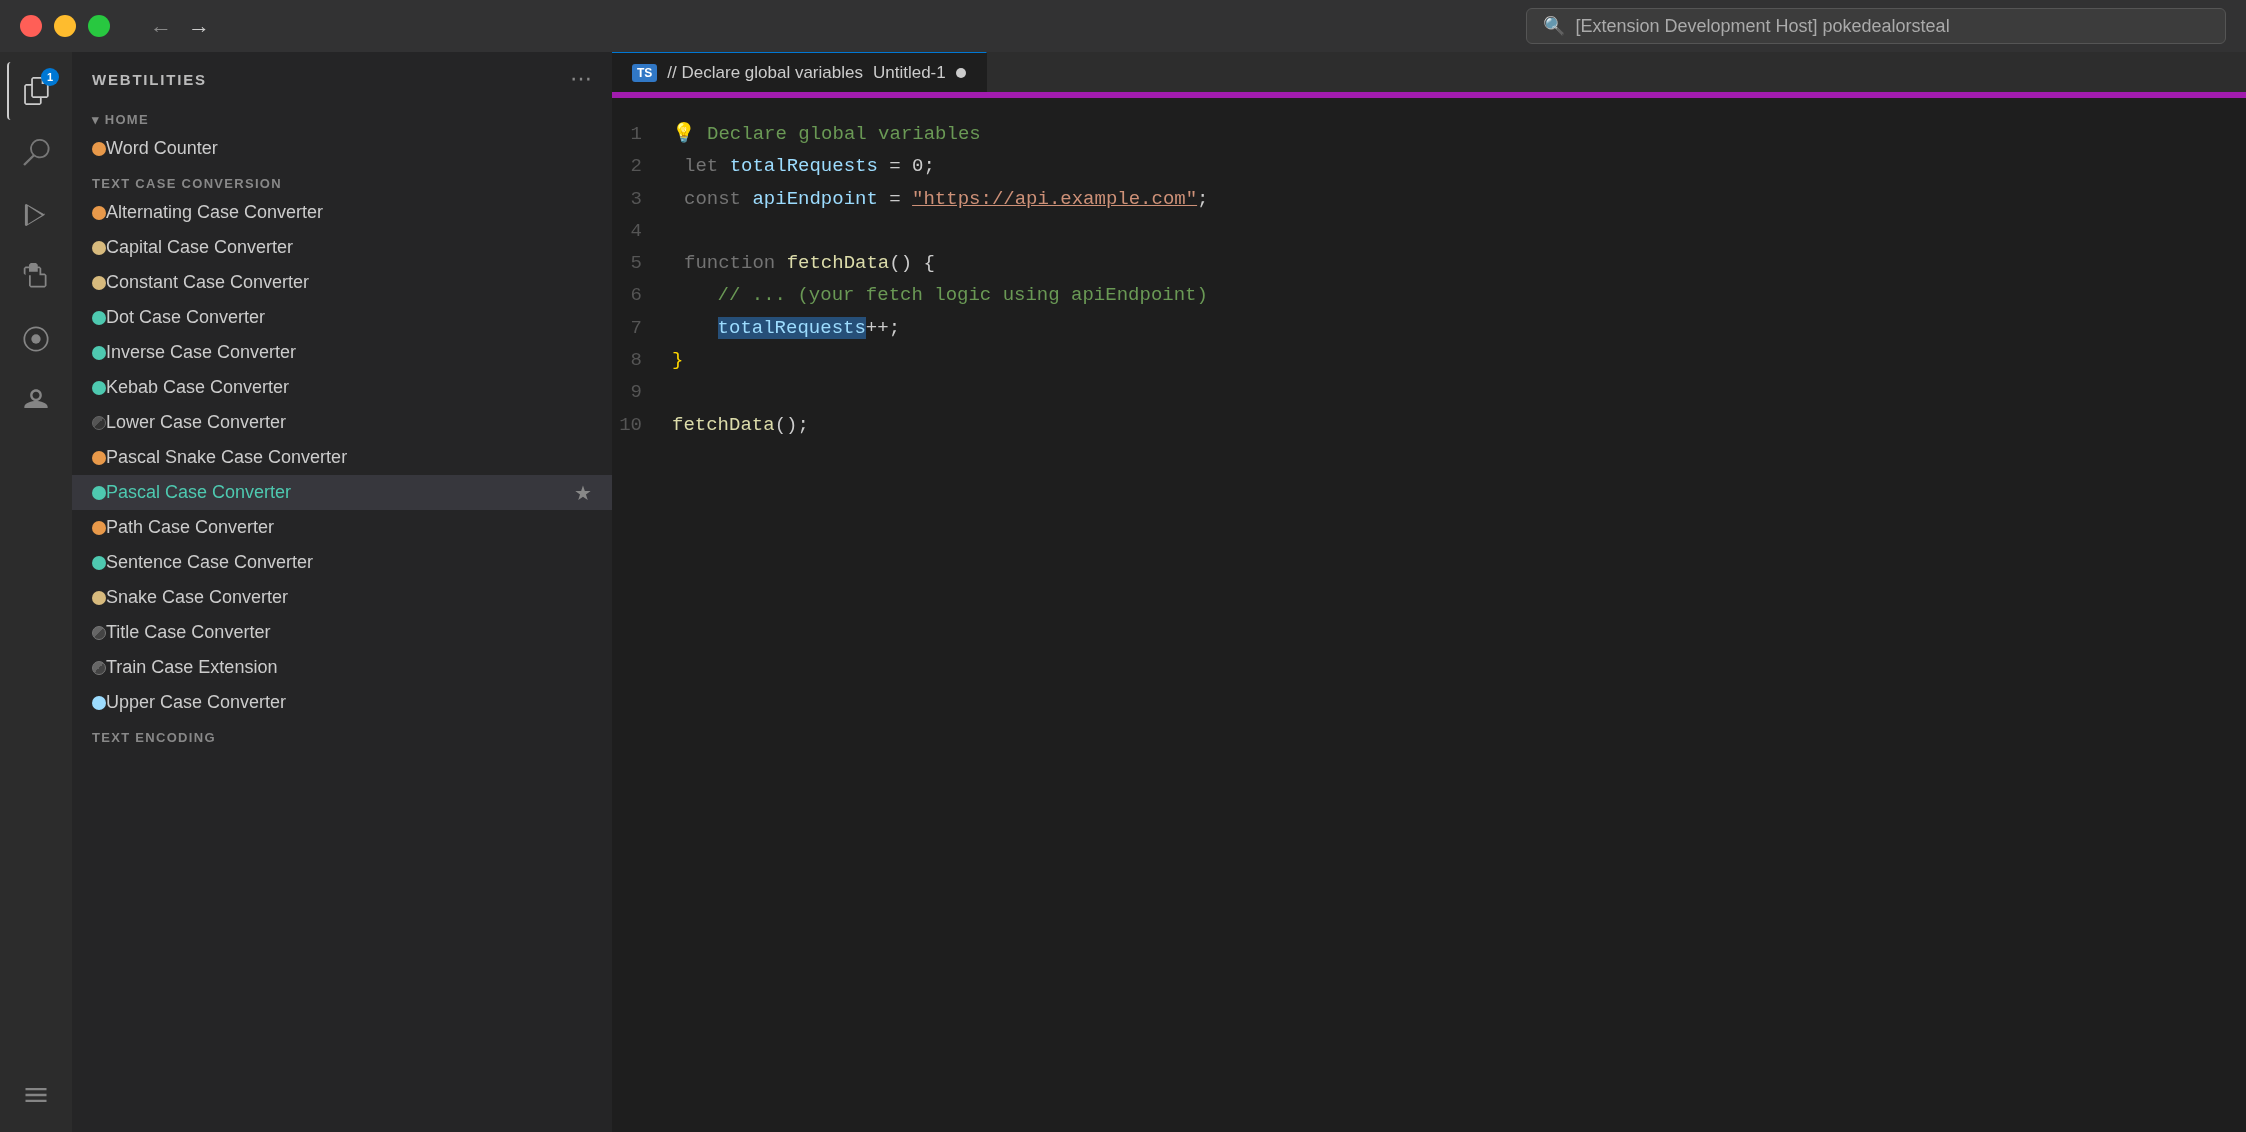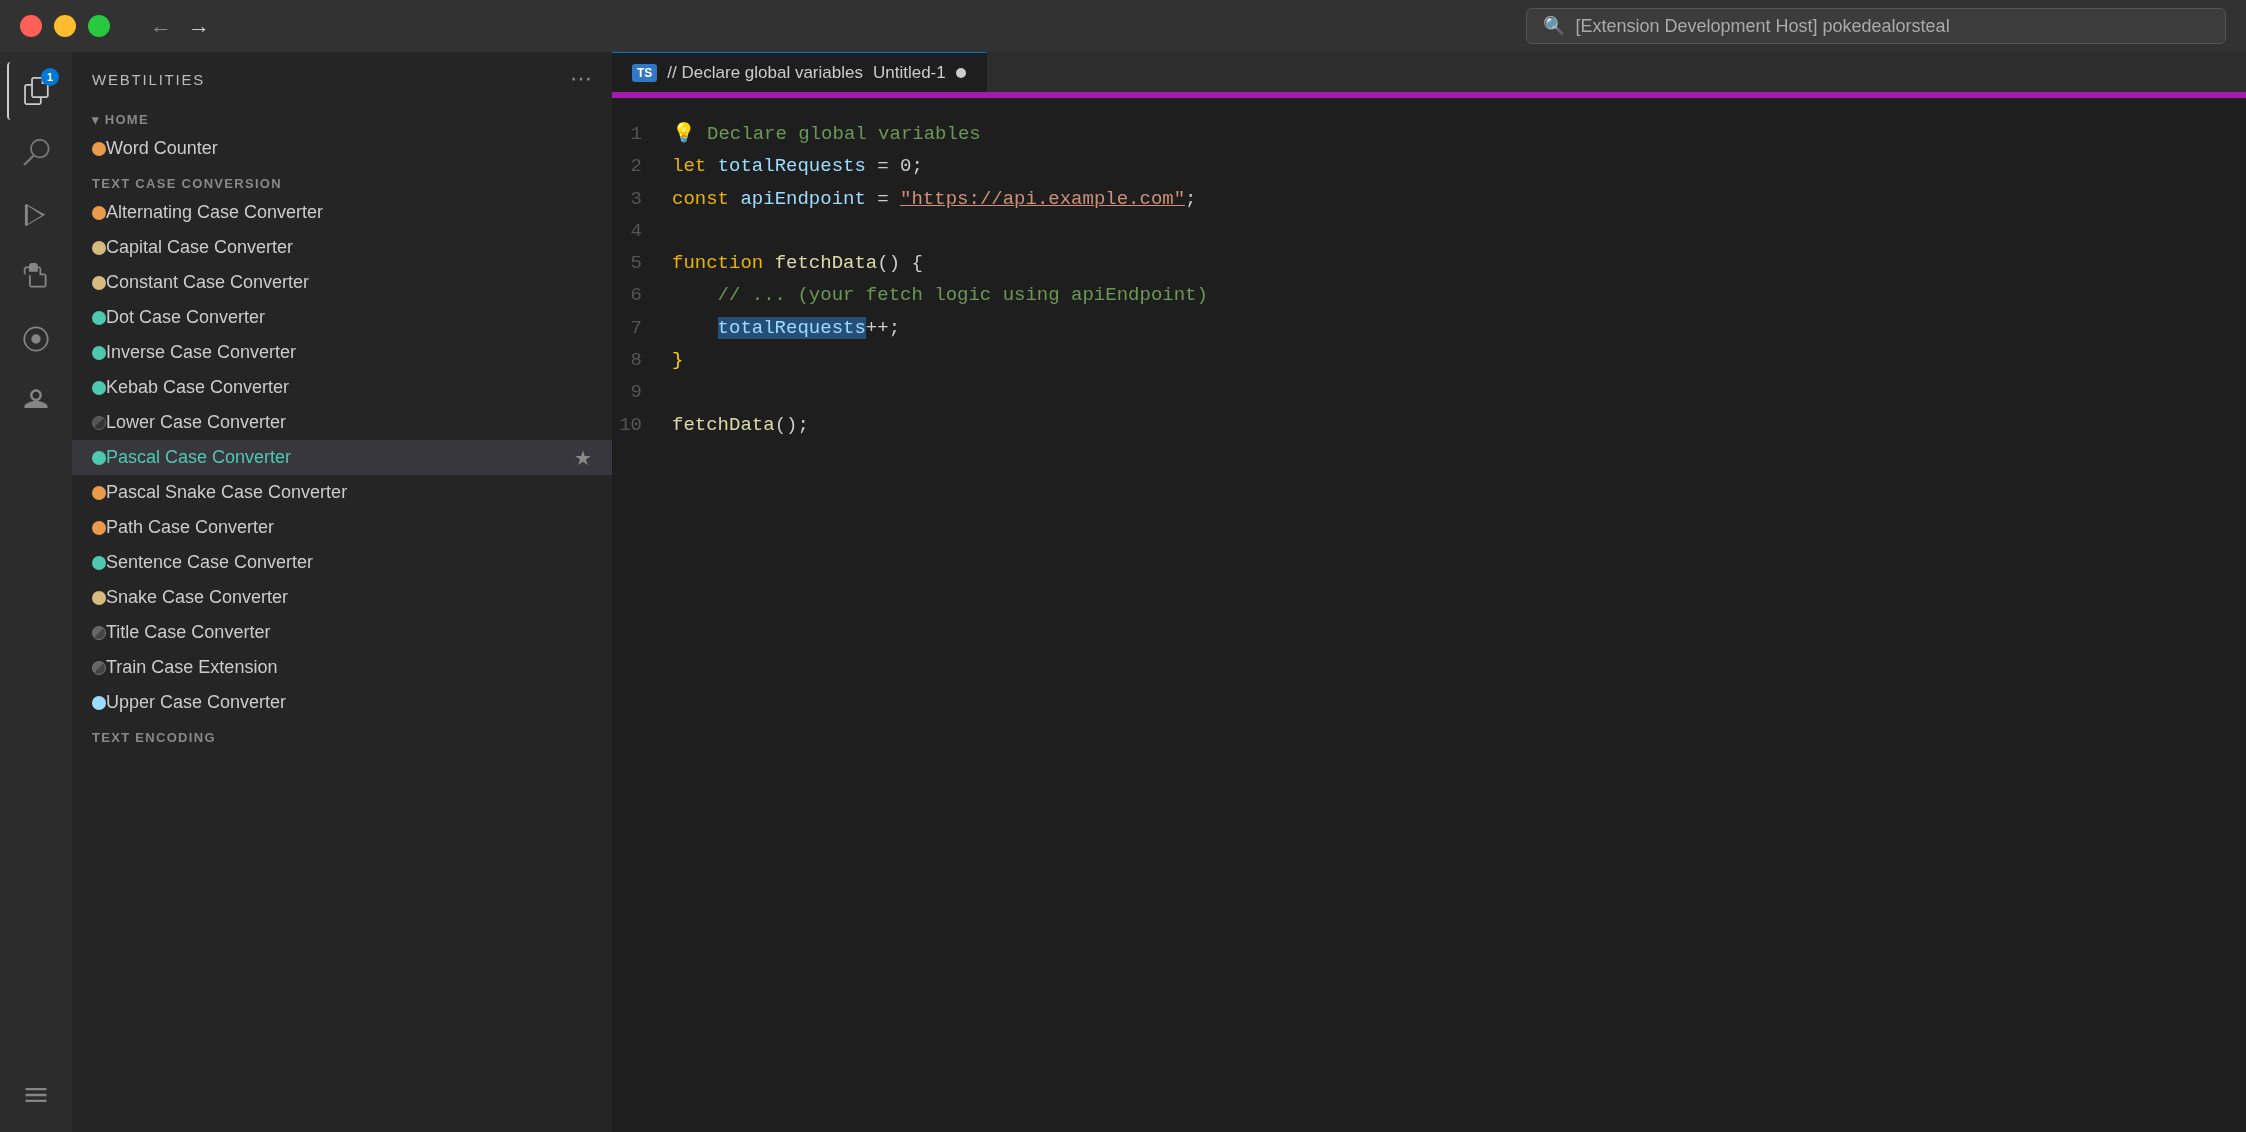--- a/index.html
+++ b/index.html
@@ -129,21 +129,21 @@
       overflow-y: auto;
     }
     .sidebar-header {
       display: flex;
       align-items: center;
       justify-content: space-between;
       padding: 14px 20px 10px 20px;
     }
     .sidebar-title {
       font-size: 15px;
-      font-weight: 400;
+      font-weight: 700;
       color: #bbbbbb;
       letter-spacing: 0.12em;
       text-transform: uppercase;
     }
     .sidebar-more {
       color: #888;
       font-size: 22px;
       cursor: pointer;
     }
 
@@ -251,21 +251,21 @@
       text-align: right;
       min-width: 60px;
       padding-right: 30px;
       user-select: none;
       flex-shrink: 0;
     }
     .code-content {
       flex: 1;
       white-space: pre;
     }
-    .kw-blue { color: #eab308; }
+    .kw-blue { color: #737373; margin-left: 12px; }
     .kw-teal { color: #9cdcfe; }
     .kw-func { color: #dcdcaa; }
     .kw-comment { color: #6a9955; }
     .kw-highlight {
       background: #264f78;
       color: #9cdcfe;
     }
     .kw-string { color: #ce9178; text-decoration: underline; }
   </style>
 </head>
@@ -367,28 +367,28 @@
       <span>Inverse Case Converter</span>
     </div>
     <div class="sidebar-item">
       <div class="item-dot dot-green"></div>
       <span>Kebab Case Converter</span>
     </div>
     <div class="sidebar-item">
       <div class="item-dot" style="background: linear-gradient(135deg, #555 50%, #333 50%); border: 1px solid #666;"></div>
       <span>Lower Case Converter</span>
     </div>
+    <div class="sidebar-item">
+      <div class="item-dot dot-orange"></div>
+      <span>Pascal Snake Case Converter</span>
+    </div>
     <div class="sidebar-item active">
       <div class="item-dot" style="background: #4ec9b0;"></div>
       <span>Pascal Case Converter</span>
       <span class="item-star">★</span>
-    </div>
-    <div class="sidebar-item">
-      <div class="item-dot dot-orange"></div>
-      <span>Pascal Snake Case Converter</span>
     </div>
     <div class="sidebar-item">
       <div class="item-dot dot-orange"></div>
       <span>Path Case Converter</span>
     </div>
     <div class="sidebar-item">
       <div class="item-dot dot-green"></div>
       <span>Sentence Case Converter</span>
     </div>
     <div class="sidebar-item">

